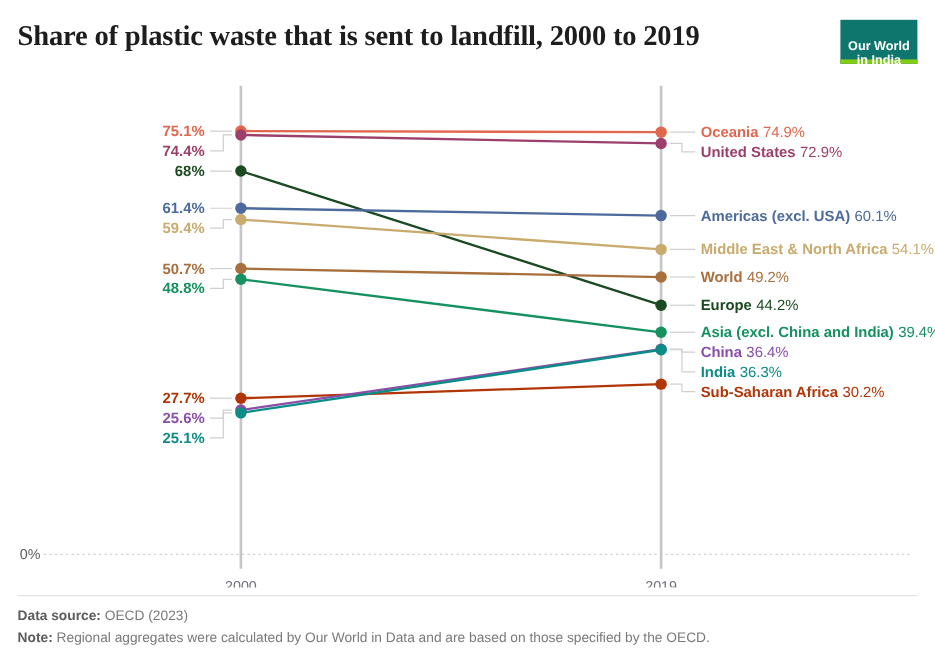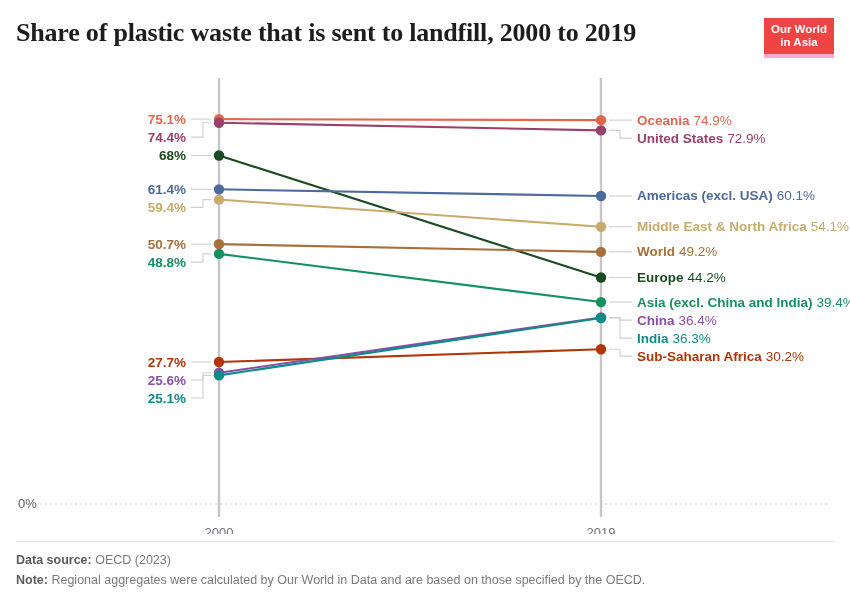--- a/index.html
+++ b/index.html
@@ -39,30 +39,30 @@
     margin: 0;
     padding-top: 6px;
     white-space: nowrap;
   }
   .owid-logo {
     position: absolute;
     right: 0px;
     top: 6px;
     width: 70px;
     height: 40px;
-    background: #ef4444;
-    border-bottom: 4px solid #f9a8d4;
+    background: #0f766e;
+    border-bottom: 4px solid #84cc16;
     box-sizing: border-box;
     color: #ffffff;
     font-family: "Liberation Sans", sans-serif;
     font-weight: 700;
     font-size: 11.5px;
     line-height: 13px;
     text-align: center;
-    padding-top: 5px;
+    padding-top: 18px;
   }
   .owid-logo span { display: block; }
 
   
   .plot {
     position: absolute;
     left: 0;
     top: 64px;
     width: 698px;
     height: 470px;
@@ -126,21 +126,21 @@
 </style>
 </head>
 <body>
 
 <div id="chart-root">
 
   <div class="header">
     <h1 class="chart-title">Share of plastic waste that is sent to landfill, 2000 to 2019</h1>
     <div class="owid-logo">
       <span>Our World</span>
-      <span>in Asia</span>
+      <span>in India</span>
     </div>
   </div>
 
   <div class="plot">
     <svg class="slope" width="850" height="470" viewBox="0 0 850 470">
       <g id="gridlayer">
           <line x1="40" y1="440" x2="830" y2="440" class="baseline"></line>
           <line x1="219" y1="14" x2="219" y2="453" class="axis-line"></line>
           <line x1="601" y1="14" x2="601" y2="453" class="axis-line"></line>
         </g>

